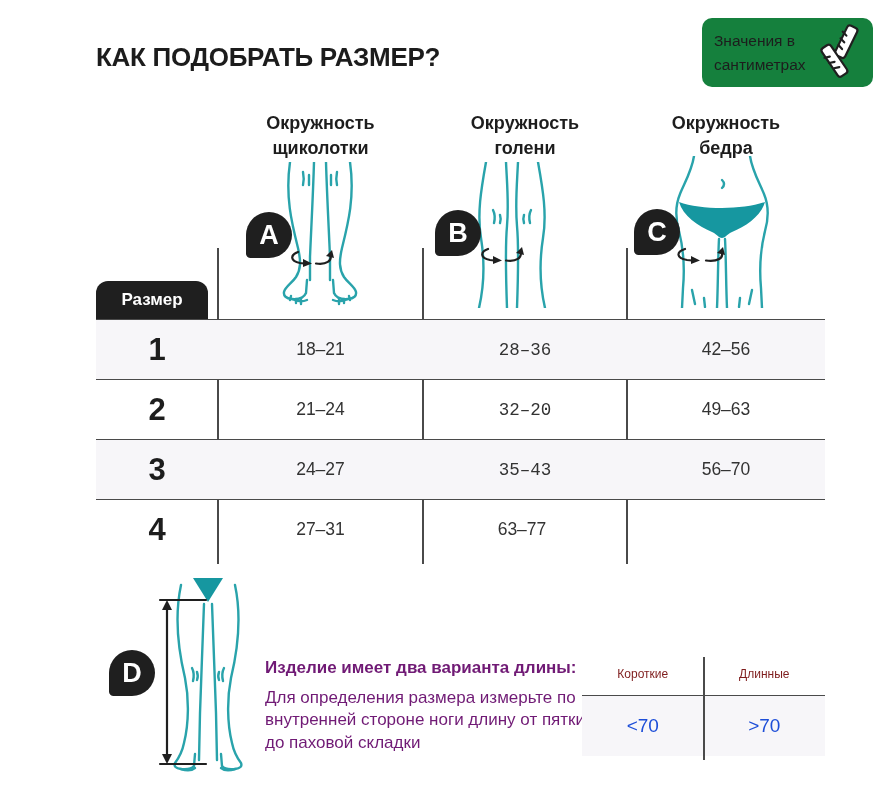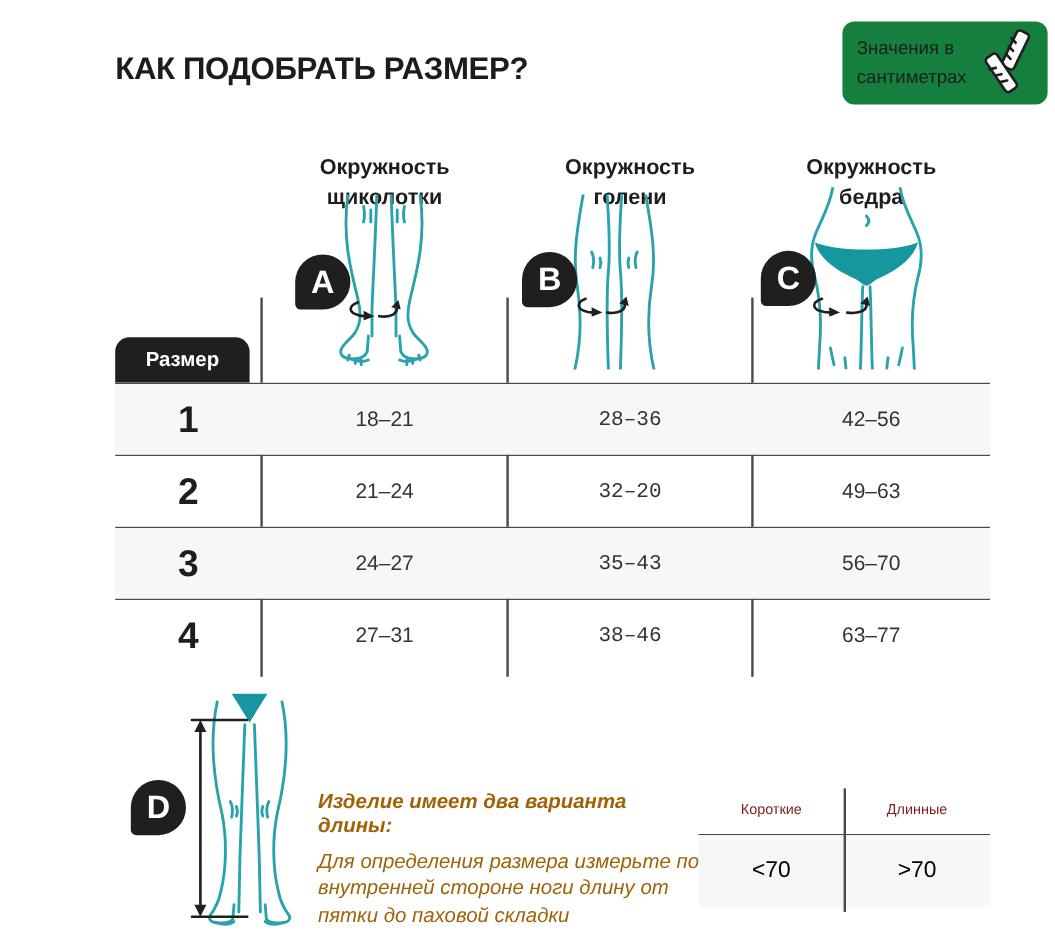--- a/index.html
+++ b/index.html
@@ -9,21 +9,21 @@
   .title { position:absolute; left:96px; top:42px; font-size:26px; font-weight:bold;
            color:#1c1c1c; letter-spacing:-0.3px; }
 
   .units-badge { position:absolute; left:702px; top:18px; width:171px; height:69px;
                  background:#15803d; border-radius:10px; display:flex; align-items:center;
                  padding-left:12px; }
   .units-text { font-size:15.5px; line-height:1.5; color:#1d1d1d; }
   .units-icon { position:absolute; right:4px; top:4px; }
 
   .col-head { position:absolute; top:111px; text-align:center; font-weight:bold;
-              font-size:18px; line-height:1.38; color:#1d1d1d;margin-top:16px; }
+              font-size:18px; line-height:1.38; color:#1d1d1d; }
   #ch1 { left:218px; width:205px; }
   #ch2 { left:423px; width:204px; }
   #ch3 { left:627px; width:198px; }
 
   .illustration { position:absolute; }
   #ill-a { left:270px; top:162px; }
   #ill-b { left:462px; top:162px; }
   #ill-c { left:646px; top:156px; }
   #ill-d { left:148px; top:578px; }
 
@@ -48,29 +48,29 @@
                   font-weight:bold; font-size:17px; display:flex; align-items:center;
                   justify-content:center; }
 
   .size-table { position:absolute; left:96px; top:319px; width:729px; }
   .t-row { display:flex; border-top:1.5px solid #4a4a4a; height:60px; align-items:center; }
   .t-row.stripe { background:#f7f6f9; }
   .cell-size { width:122px; text-align:center; font-weight:bold; font-size:31px; color:#1d1d1d; }
   .cell-val { text-align:center; font-size:17.5px; color:#333333; }
   .cv1 { width:205px; } .cv2 { width:204px;font-family:Liberation Mono, monospace; } .cv3 { width:198px; }
 
-  .length-text { position:absolute; left:265px; top:658px; width:322px; color:#a16207;font-style:italic; }
+  .length-text { position:absolute; left:265px; top:658px; width:322px; color:#701a75; }
   .length-heading { font-weight:bold; font-size:17px; margin-bottom:9px; }
   .length-desc { font-size:17px; line-height:1.32; }
 
   .len-table { position:absolute; left:582px; top:652px; width:243px; }
   .len-head { display:flex; height:44px; align-items:center; border-bottom:1.5px solid #4a4a4a; }
   .len-head .len-cell { font-weight:normal; font-size:12px; color:#7f1d1d; }
   .len-vals { display:flex; height:60px; align-items:center; background:#f7f6f9; }
-  .len-vals .len-cell { font-size:19px; color:#000000; }
+  .len-vals .len-cell { font-size:19px; color:#1d4ed8; }
   .len-cell { width:121.5px; text-align:center; }
   .len-divider { position:absolute; left:121px; top:5px; width:1.5px; height:103px; background:#4a4a4a; }
 
   svg .teal-line { fill:none; stroke:#29a3ab; stroke-width:2.4; stroke-linecap:round; }
   svg .teal-fill { fill:#1697a0; stroke:none; }
   svg .ink { fill:none; stroke:#1f1f1f; stroke-width:2.2; stroke-linecap:round; }
   svg .ink-fill { fill:#1f1f1f; stroke:none; }
 </style>
 </head>
 <body>
@@ -246,21 +246,20 @@
     </div>
     <div class="t-row stripe">
       <div class="cell-size">3</div>
       <div class="cell-val cv1">24–27</div>
       <div class="cell-val cv2">35–43</div>
       <div class="cell-val cv3">56–70</div>
     </div>
     <div class="t-row">
       <div class="cell-size">4</div>
       <div class="cell-val cv1">27–31</div>
-      <div class="cell-val cv2">38–46</div>
       <div class="cell-val cv3">63–77</div>
     </div>
   </div>
 
   <div class="length-text">
     <div class="length-heading">Изделие имеет два варианта длины:</div>
     <div class="length-desc">Для определения размера измерьте по внутренней стороне ноги длину от пятки до паховой складки</div>
   </div>
 
   <div class="len-table">

